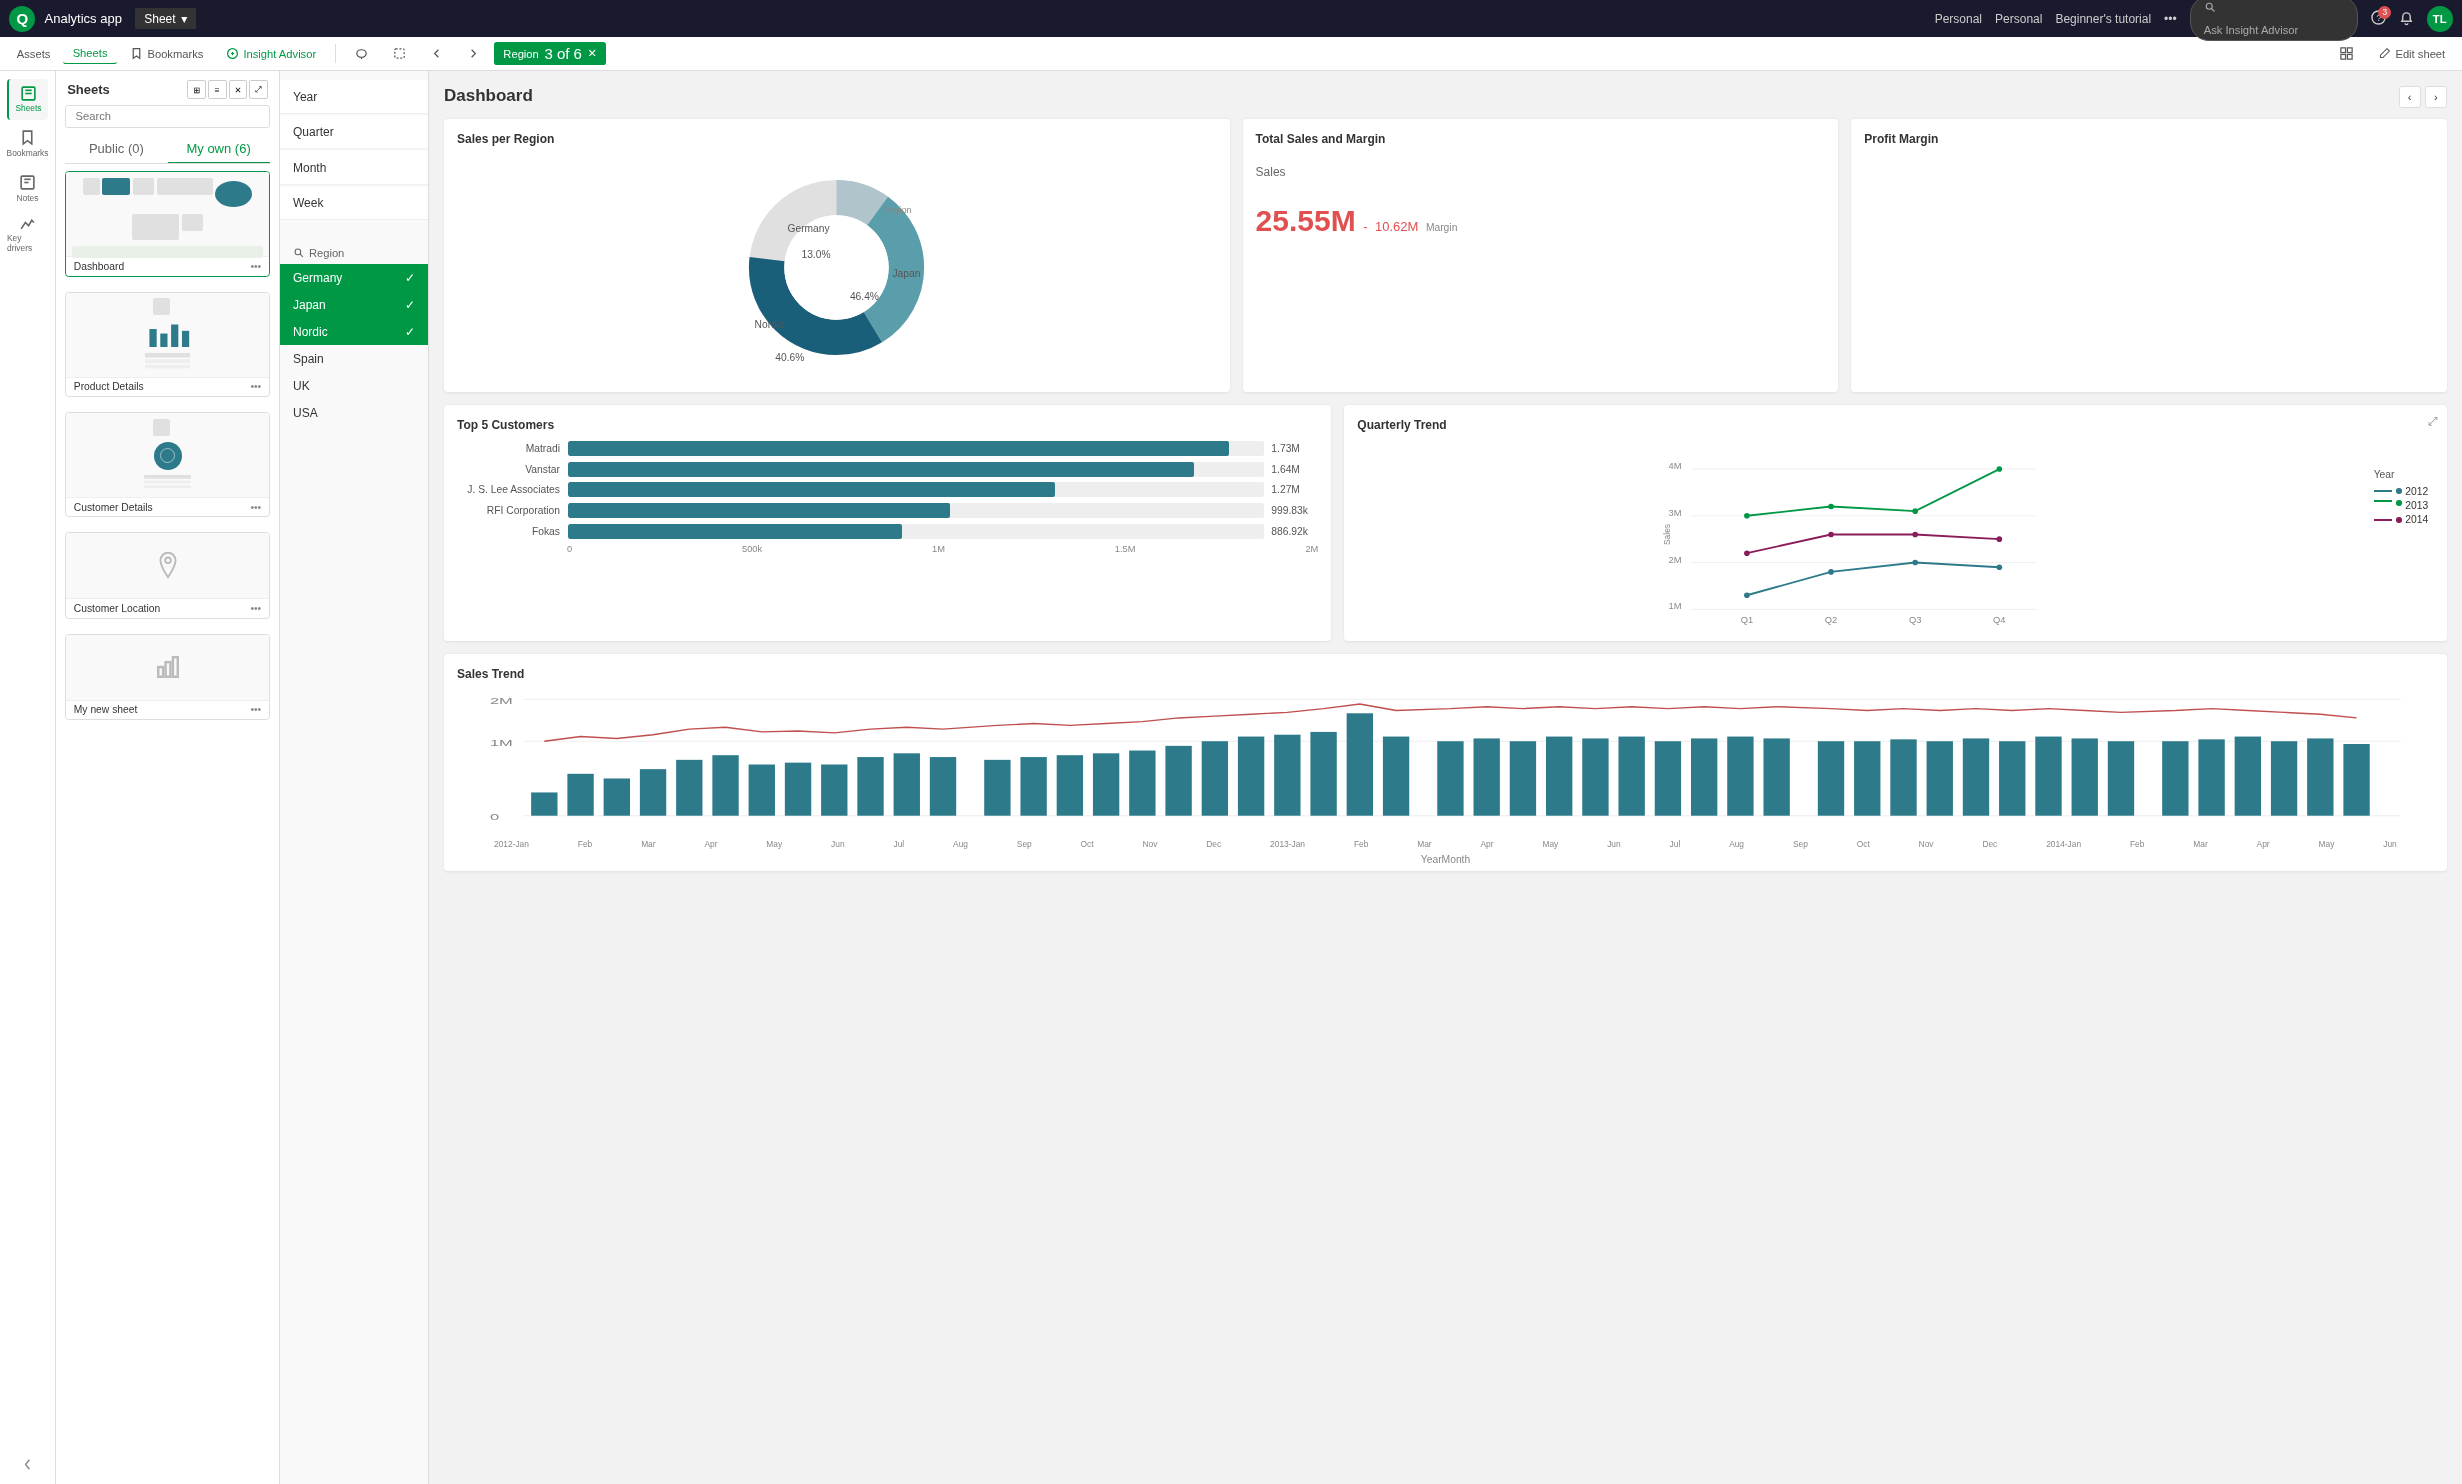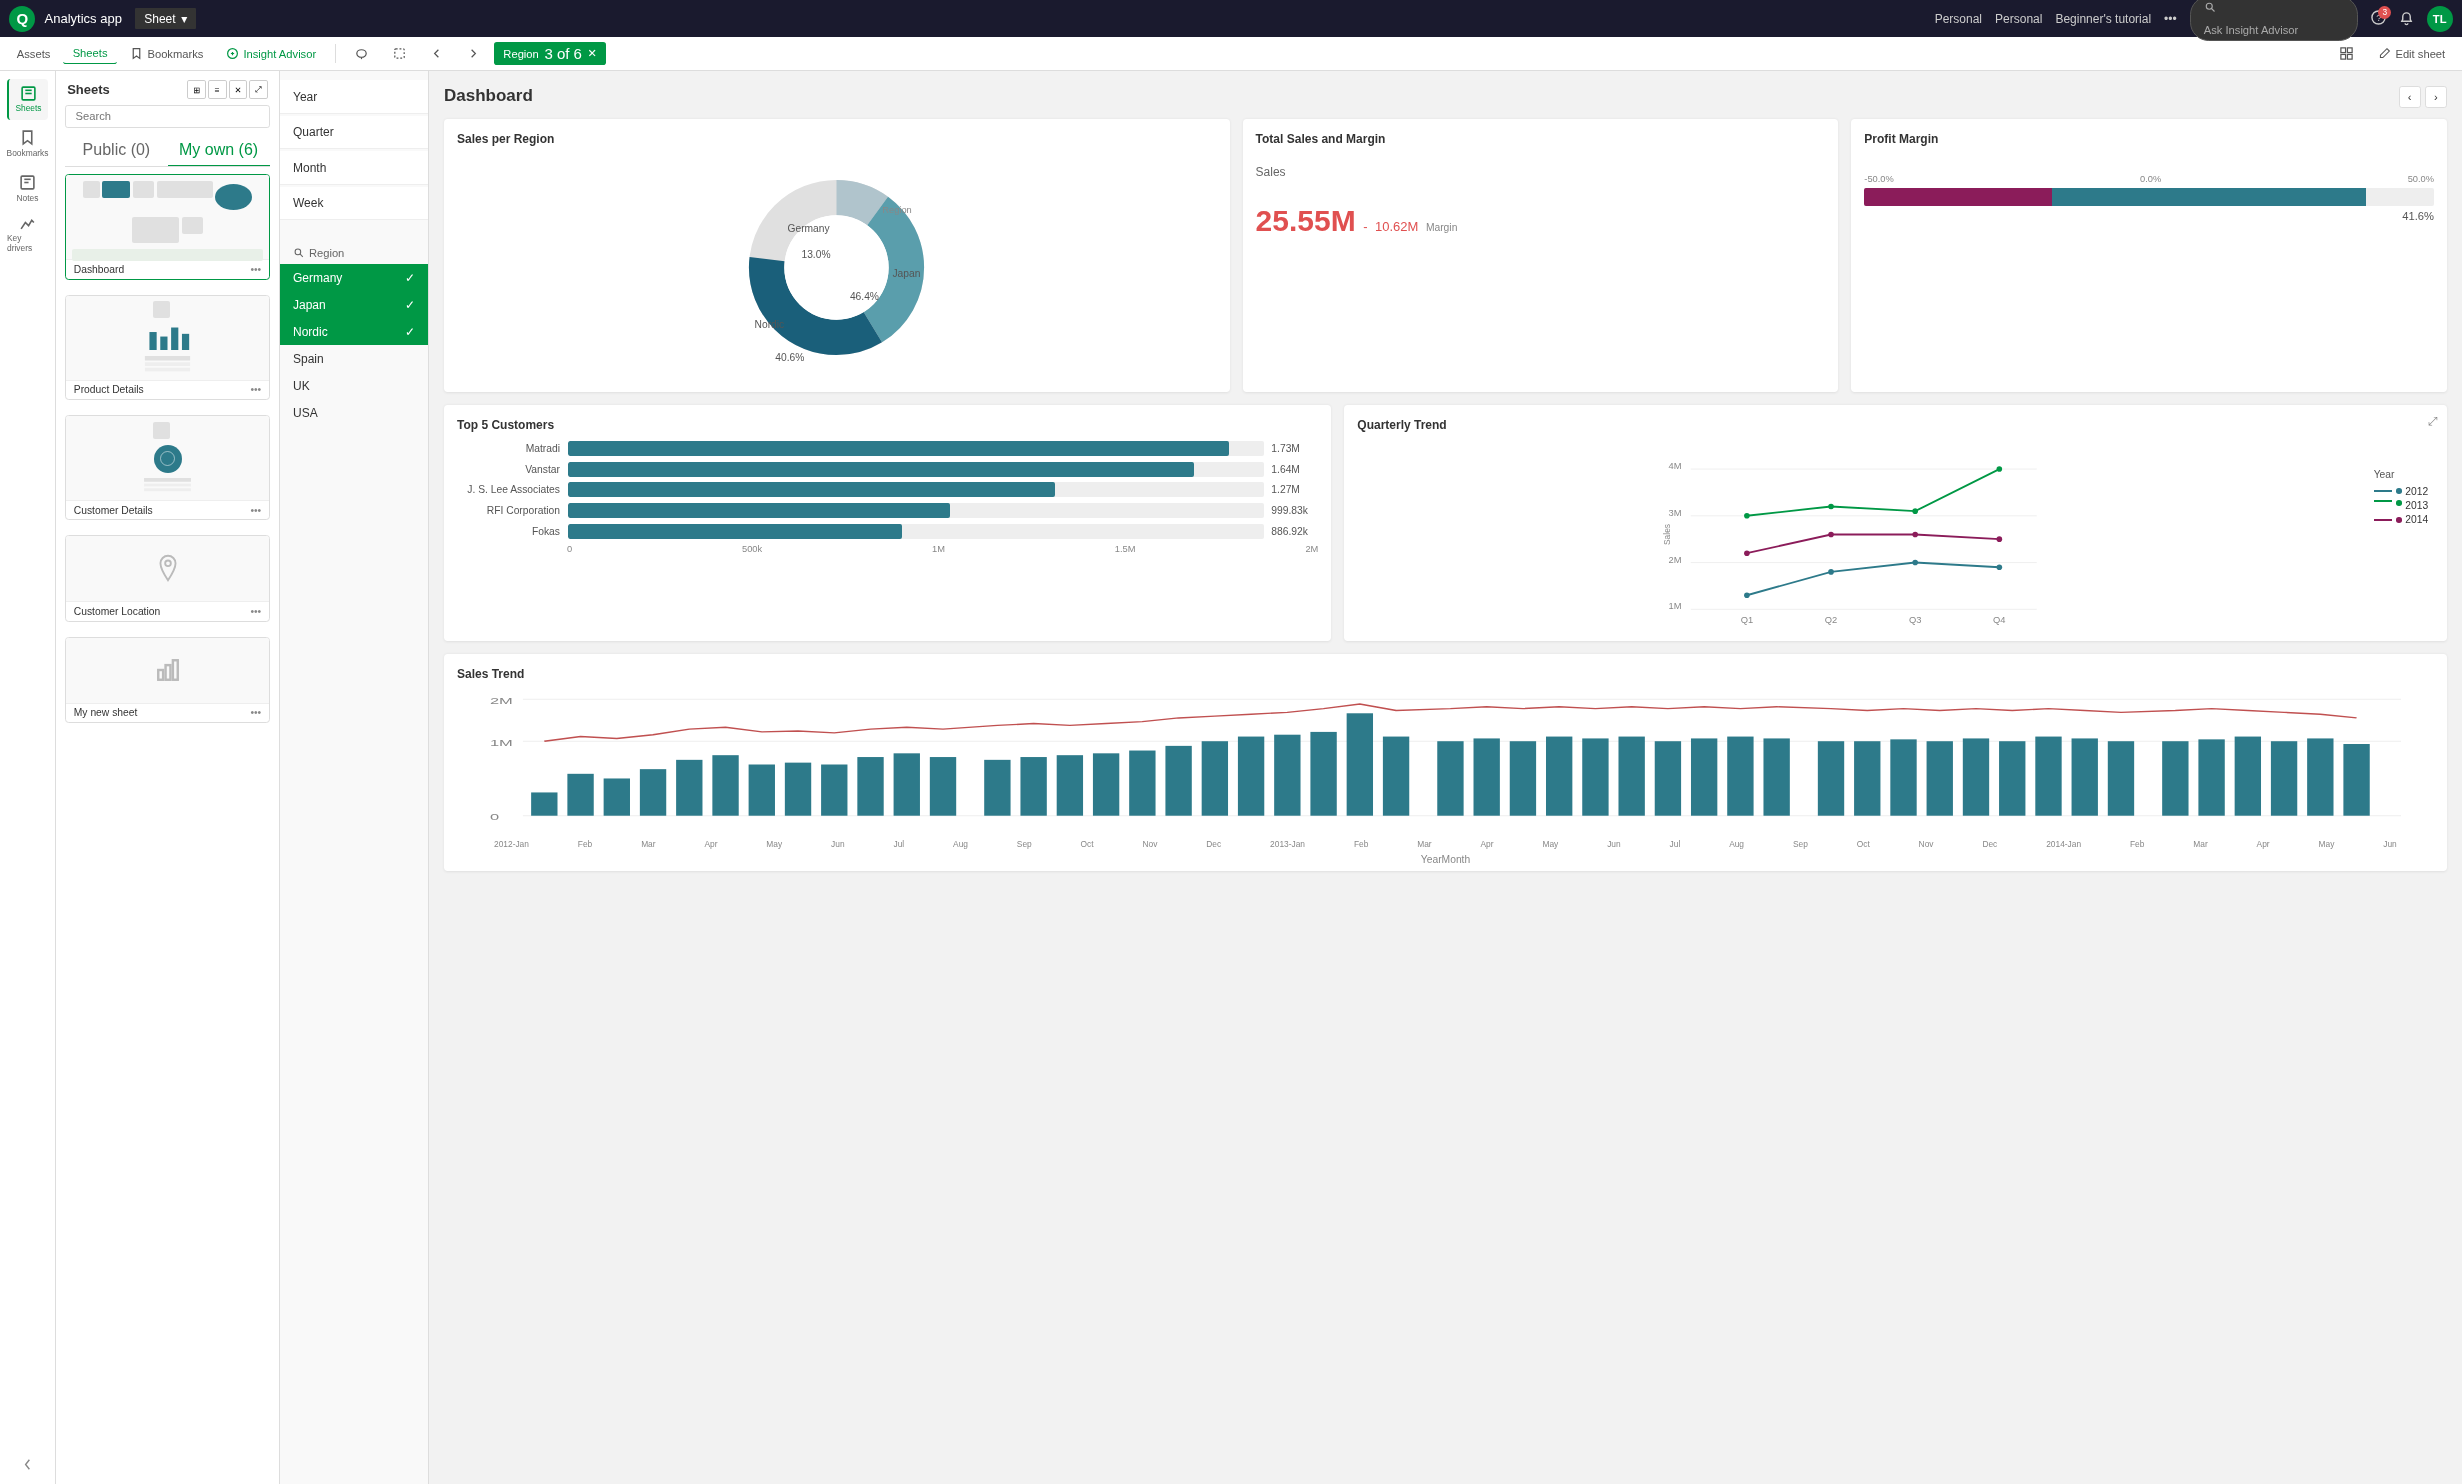--- a/index.html
+++ b/index.html
@@ -152,21 +152,21 @@
     }
     .sheets-tabs {
       display: flex;
       border-bottom: 0.9px solid #ddd;
       margin: 0 9.3px;
     }
     .sheets-tab {
       flex: 1;
       padding: 5.6px;
       text-align: center;
-      font-size: 16px;
+      font-size: 13px;
       cursor: pointer;
       color: #666;
       border-bottom: 1.9px solid transparent;
     }
     .sheets-tab.active { color: #009845; border-bottom-color: #009845; }
     .sheet-item {
       margin: 7.5px 9.3px;
       border: 0.9px solid #ddd;
       border-radius: 3.7px;
       overflow: hidden;
@@ -653,33 +653,20 @@
               <span style="font-size:30px;font-weight:700;color:#e05050;">25.55M</span>
               <span style="font-size:13px;color:#e05050;">-</span>
               <span style="font-size:13px;color:#e05050;">10.62M</span>
               <span style="font-size:10.3px;color:#888;">Margin</span>
             </div>
           </div>
         </div>
 
         <div class="chart-card" style="flex:1.5;">
           <div class="chart-card-title">Profit Margin</div>
-          <div style="margin-top:28px;">
-            <div style="display:flex;justify-content:space-between;font-size:9.3px;color:#888;margin-bottom:3.7px;">
-              <span>-50.0%</span>
-              <span>0.0%</span>
-              <span>50.0%</span>
-            </div>
-            <div style="height:18.7px;display:flex;border-radius:1.9px;overflow:hidden;">
-              <div style="background:#8b1c5a;width:33%;height:100%;"></div>
-              <div style="background:#2d7a8a;width:55%;height:100%;"></div>
-              <div style="background:#eee;flex:1;height:100%;"></div>
-            </div>
-            <div style="text-align:right;margin-top:3.7px;font-size:11.2px;color:#555;">41.6%</div>
-          </div>
         </div>
       </div>
 
       <div class="charts-row">
 
         <div class="chart-card" style="flex:2;">
           <div class="chart-card-title">Top 5 Customers</div>
           <div class="bar-chart-container">
             <div class="bar-row">
               <div class="bar-label">Matradi</div>

